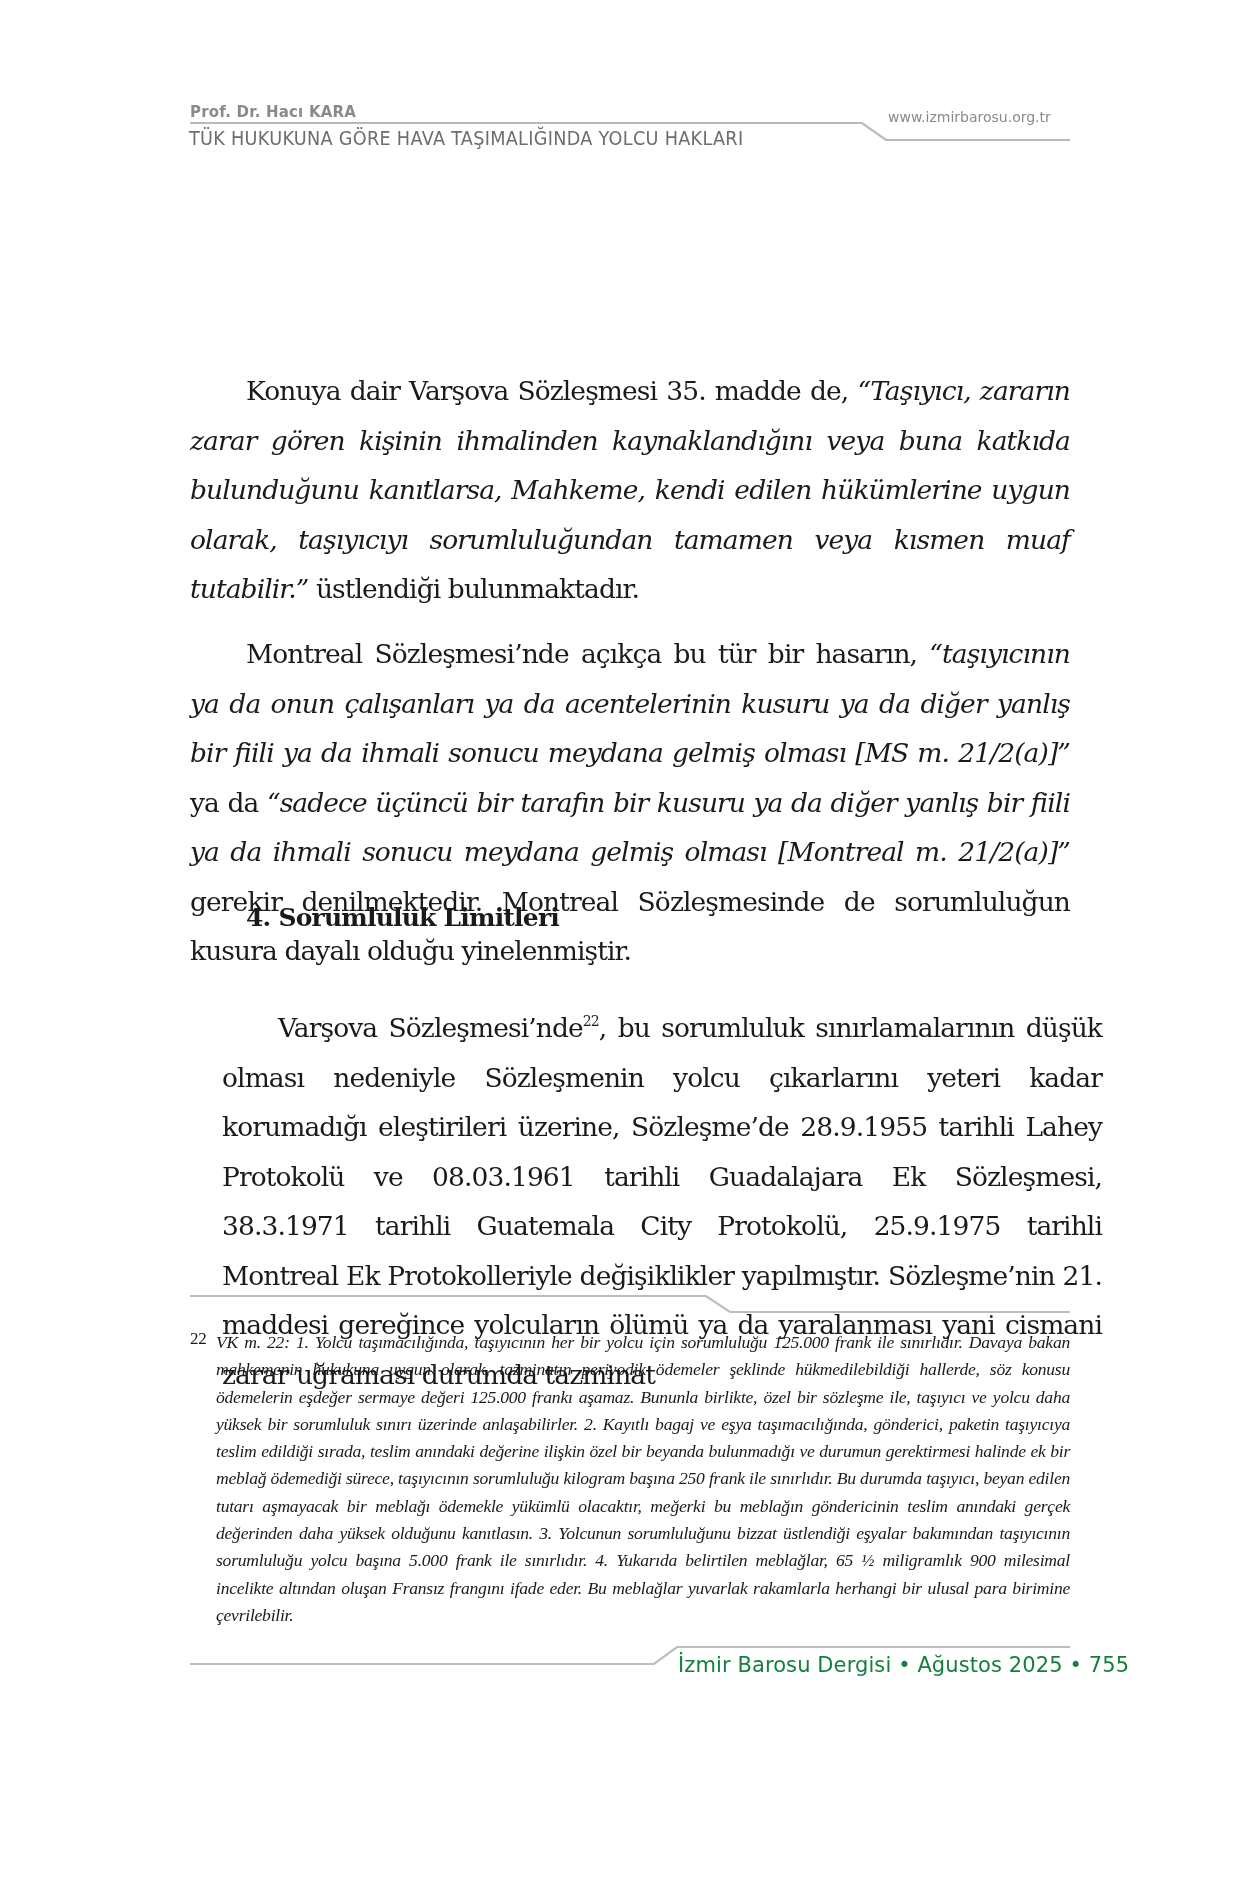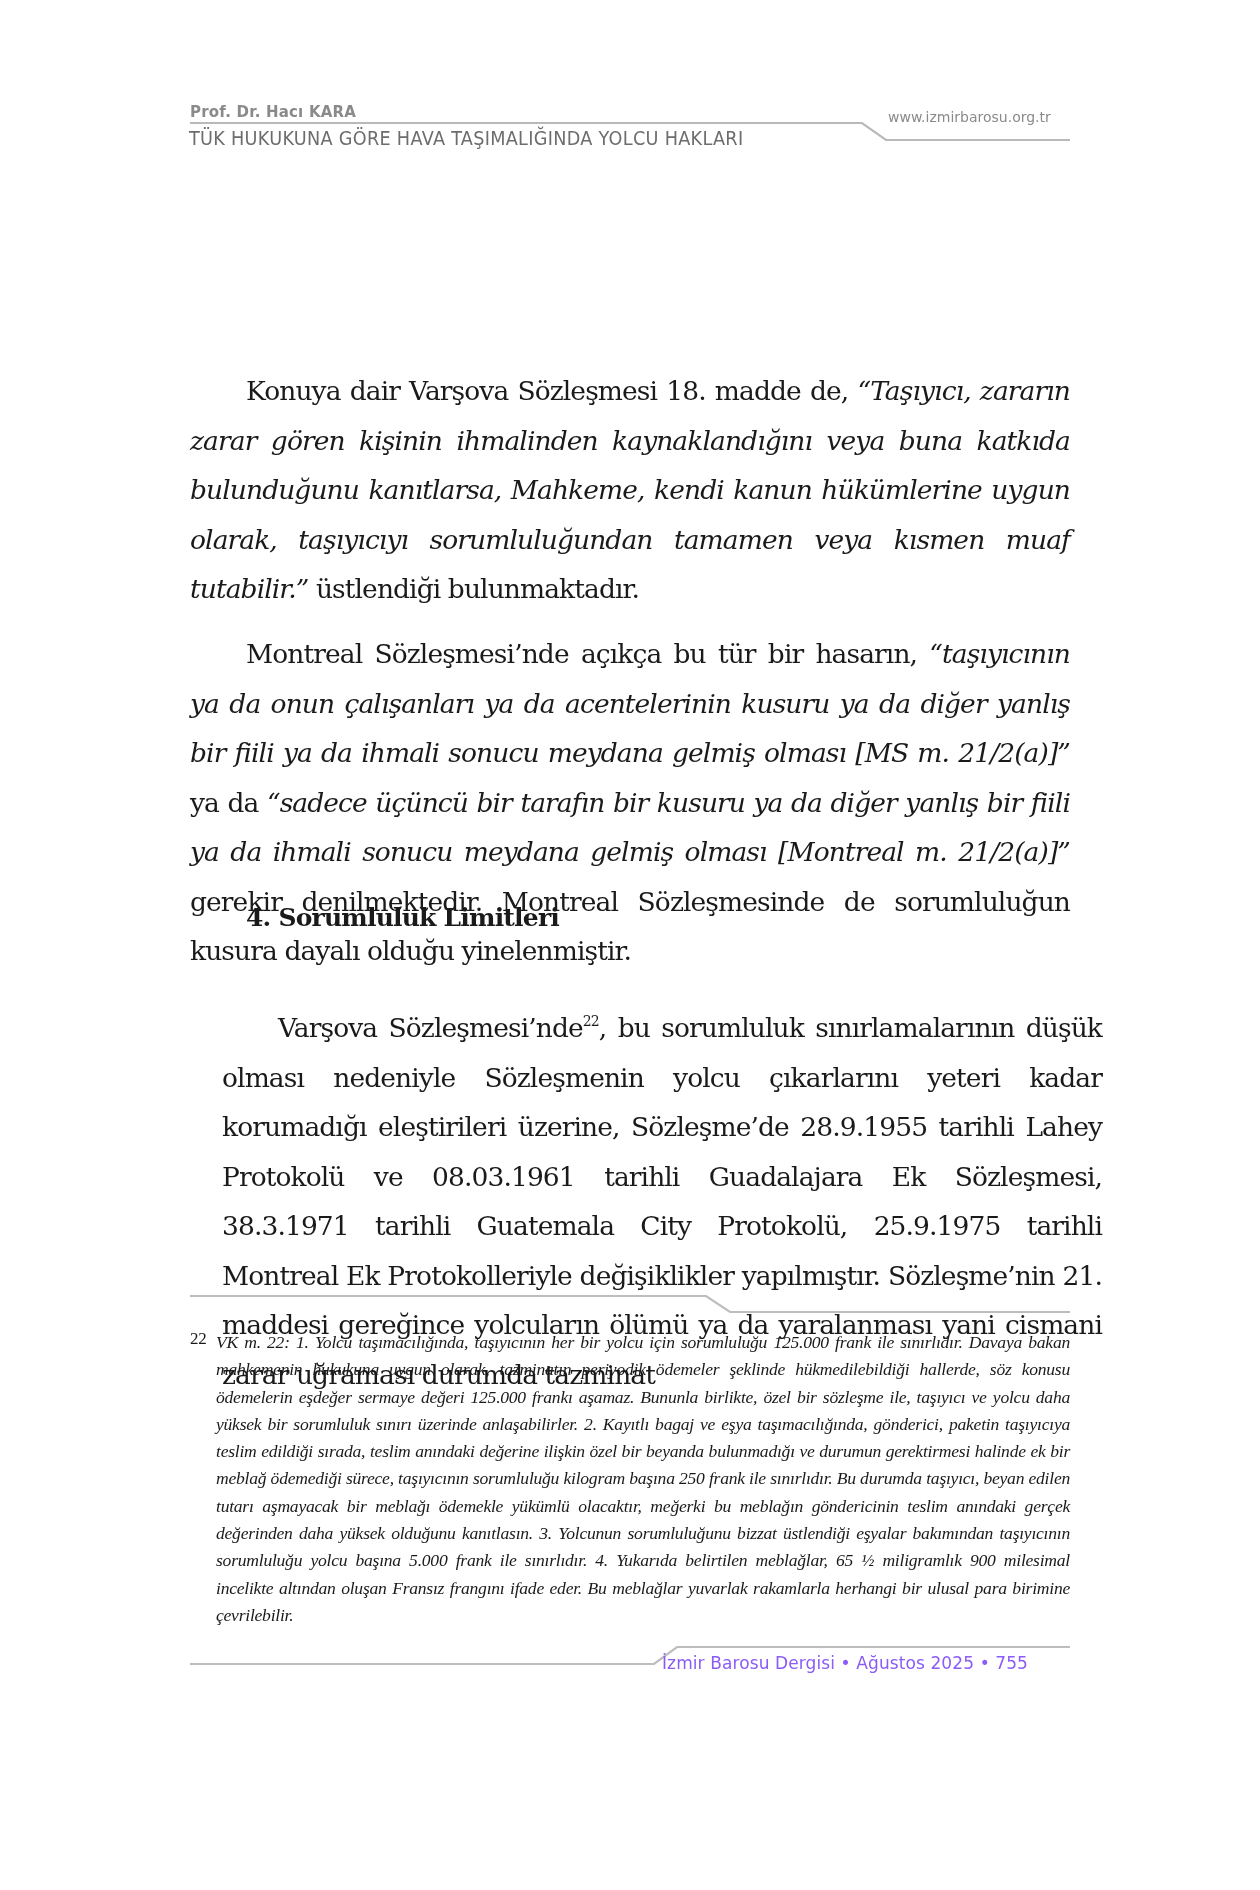--- a/index.html
+++ b/index.html
@@ -19,40 +19,40 @@
   .it { font-style: italic; }
   .heading { position: absolute; left: 246px; top: 903px; font-family: "DejaVu Serif", serif; font-weight: bold; font-size: 25px; color: #1a1a1a; letter-spacing: -0.8px; }
   sup { font-size: 14px; line-height: 0; vertical-align: 11px; }
 
   
   .fn { position: absolute; left: 190px; top: 1329px; width: 880px; font-family: "Liberation Serif", "DejaVu Serif", serif; font-size: 17.6px; line-height: 27.3px; color: #1a1a1a; text-align: justify; letter-spacing: -0.25px; }
   .fn-num { position: absolute; left: 0; top: -4px; font-size: 17px; }
   .fn-text { padding-left: 26px; font-style: italic; }
 
   
-  .ftr { position: absolute; left: 662px; top: 1653px; font-family: "DejaVu Sans", sans-serif; font-size: 17px; color: #8b5cf6; white-space: nowrap; letter-spacing: 0.1px; }
+  .ftr { position: absolute; left: 678px; top: 1653px; font-family: "DejaVu Sans", sans-serif; font-size: 21px; color: #15803d; white-space: nowrap; letter-spacing: 0.1px; }
 </style>
 </head>
 <body>
 
 <div class="page">
 
   <div class="hdr-author">Prof. Dr. Hacı KARA</div>
   <div class="hdr-title">TÜK HUKUKUNA GÖRE HAVA TAŞIMALIĞINDA YOLCU HAKLARI</div>
   <div class="hdr-site">www.izmirbarosu.org.tr</div>
 
   <svg class="rule" width="1260" height="1890">
     <polyline points="190,123 862,123 886,140 1070,140" fill="none" stroke="#b9b9b9" stroke-width="2.2"></polyline>
     <polyline points="190,1296 706,1296 730,1312 1070,1312" fill="none" stroke="#bdbdbd" stroke-width="2.2"></polyline>
     <polyline points="190,1664 654,1664 677,1647 1070,1647" fill="none" stroke="#bdbdbd" stroke-width="2.2"></polyline>
   </svg>
 
 
   <div class="body" style="top:366px;">
-    <p class="indent"><span>Konuya dair Varşova Sözleşmesi 18. madde de, </span><span class="it">“Taşıyıcı, zararın zarar gören kişinin ihmalinden kaynaklandığını veya buna katkıda bulunduğunu kanıtlarsa, Mahkeme, kendi kanun hükümlerine uygun olarak, taşıyıcıyı sorumluluğundan tamamen veya kısmen muaf tutabilir.”</span><span> üstlendiği bulunmaktadır.</span></p>
+    <p class="indent"><span>Konuya dair Varşova Sözleşmesi 35. madde de, </span><span class="it">“Taşıyıcı, zararın zarar gören kişinin ihmalinden kaynaklandığını veya buna katkıda bulunduğunu kanıtlarsa, Mahkeme, kendi edilen hükümlerine uygun olarak, taşıyıcıyı sorumluluğundan tamamen veya kısmen muaf tutabilir.”</span><span> üstlendiği bulunmaktadır.</span></p>
   </div>
 
   <div class="body" style="top:629px;">
     <p class="indent"><span>Montreal Sözleşmesi’nde açıkça bu tür bir hasarın, </span><span class="it">“taşıyıcının ya da onun çalışanları ya da acentelerinin kusuru ya da diğer yanlış bir fiili ya da ihmali sonucu meydana gelmiş olması [MS m. 21/2(a)]”</span><span> ya da </span><span class="it">“sadece üçüncü bir tarafın bir kusuru ya da diğer yanlış bir fiili ya da ihmali sonucu meydana gelmiş olması [Montreal m. 21/2(a)]”</span><span> gerekir denilmektedir. Montreal Sözleşmesinde de sorumluluğun kusura dayalı olduğu yinelenmiştir.</span></p>
   </div>
 
   <div class="heading">4. Sorumluluk Limitleri</div>
 
   <div class="body" style="top:1003px;margin-left:32px;">
     <p class="indent"><span>Varşova Sözleşmesi’nde</span><sup>22</sup><span>, bu sorumluluk sınırlamalarının düşük olması nedeniyle Sözleşmenin yolcu çıkarlarını yeteri kadar korumadığı eleştirileri üzerine, Sözleşme’de 28.9.1955 tarihli Lahey Protokolü ve 08.03.1961 tarihli Guadalajara Ek Sözleşmesi, 38.3.1971 tarihli Guatemala City Protokolü, 25.9.1975 tarihli Montreal Ek Protokolleriyle değişiklikler yapılmıştır. Sözleşme’nin 21. maddesi gereğince yolcuların ölümü ya da yaralanması yani cismani zarar uğraması durumda tazminat</span></p>

